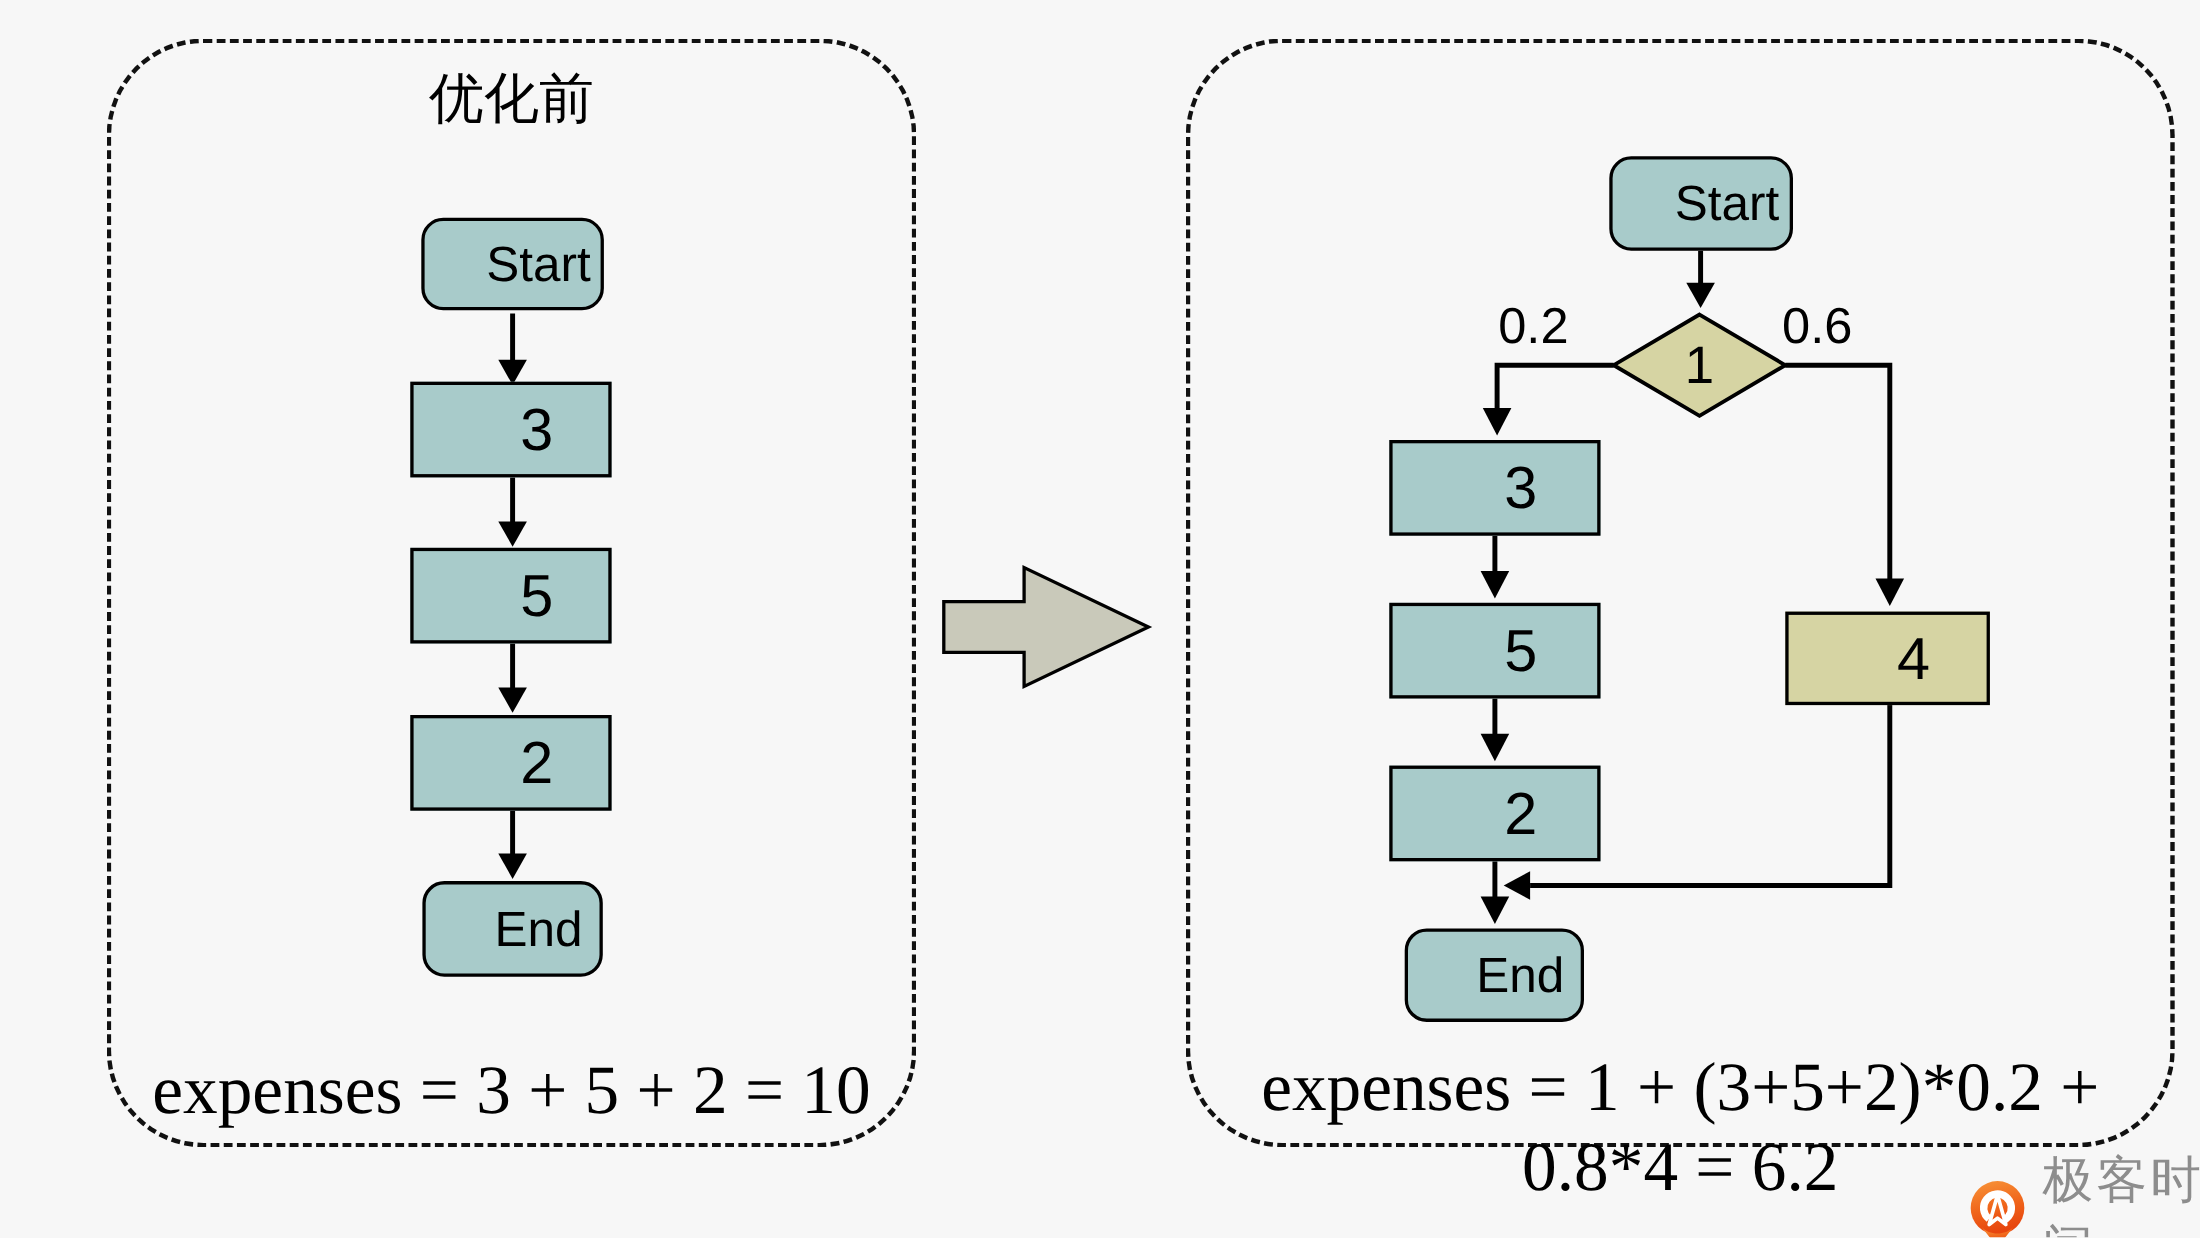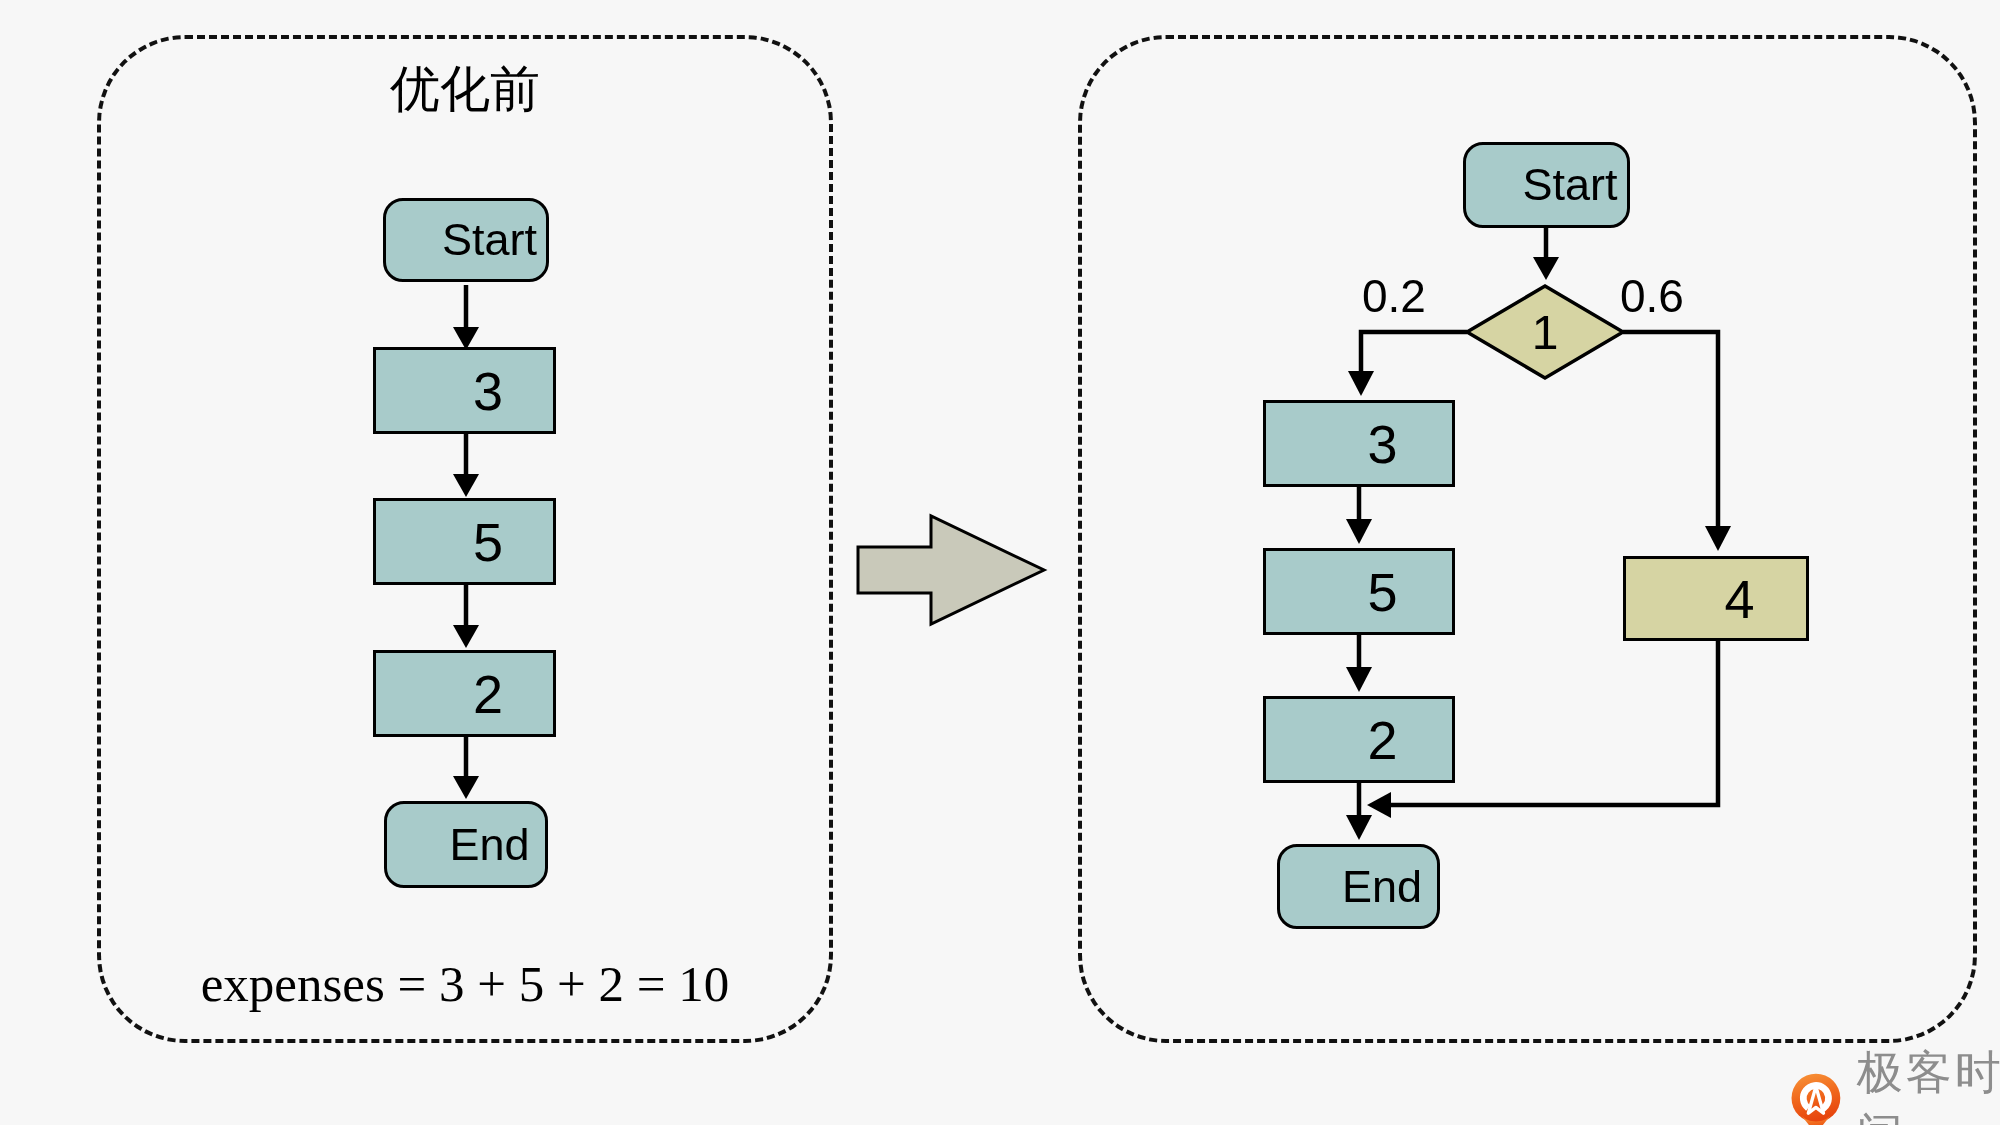--- a/index.html
+++ b/index.html
@@ -33,21 +33,21 @@
   .diamond-label {
     position:absolute; display:flex; align-items:center; justify-content:center;
     font-size:48px; background:transparent;
   }
   .prob-label {
     position:absolute; width:110px; text-align:left;
     font-size:46px; background:transparent;
   }
   .formula {
     position:absolute; left:0; right:0; text-align:center;
-    font-family:"Liberation Serif", serif; font-size:51px;
+    font-family:"Liberation Serif", serif; font-size:63px;
   }
   #formula-before { top:916px; }
   #formula-after  { top:913px; }
 
   svg.overlay {
     position:absolute; left:0; top:0; width:2000px; height:1125px;
     pointer-events:none;
   }
   .connector { stroke:#000; stroke-width:4.5; fill:none; }
   .arrowhead { fill:#000; stroke:none; }
@@ -120,20 +120,21 @@
     <div class="prob-label" style="left:280px; top:230px;">0.2</div>
     <div class="prob-label" style="left:538px; top:230px;">0.6</div>
     <div class="diamond-label" style="left:423px; top:265px; width:80px; height:56px;">1</div>
 
     <div class="node process" style="left:181px; top:361px; width:192px; height:87px;">3</div>
     <div class="node process" style="left:181px; top:509px; width:192px; height:87px;">5</div>
     <div class="node process" style="left:181px; top:657px; width:192px; height:87px;">2</div>
     <div class="node process khaki" style="left:541px; top:517px; width:186px; height:85px;">4</div>
     <div class="node terminal" style="left:195px; top:805px; width:163px; height:85px;">End</div>
 
+    <div class="formula" id="formula-after">expenses = 1 + (3+5+2)*0.2 + 0.8*4 = 6.2</div>
   </div>
 
   <div class="brand">
     <svg width="62" height="72" viewBox="0 0 64 74" xmlns="http://www.w3.org/2000/svg">
       <defs>
         <linearGradient id="lg-orange" x1="0" y1="0" x2="0.25" y2="1">
           <stop offset="0" stop-color="#f8963a"></stop>
           <stop offset="0.55" stop-color="#f0661b"></stop>
           <stop offset="1" stop-color="#e7450e"></stop>
         </linearGradient>

